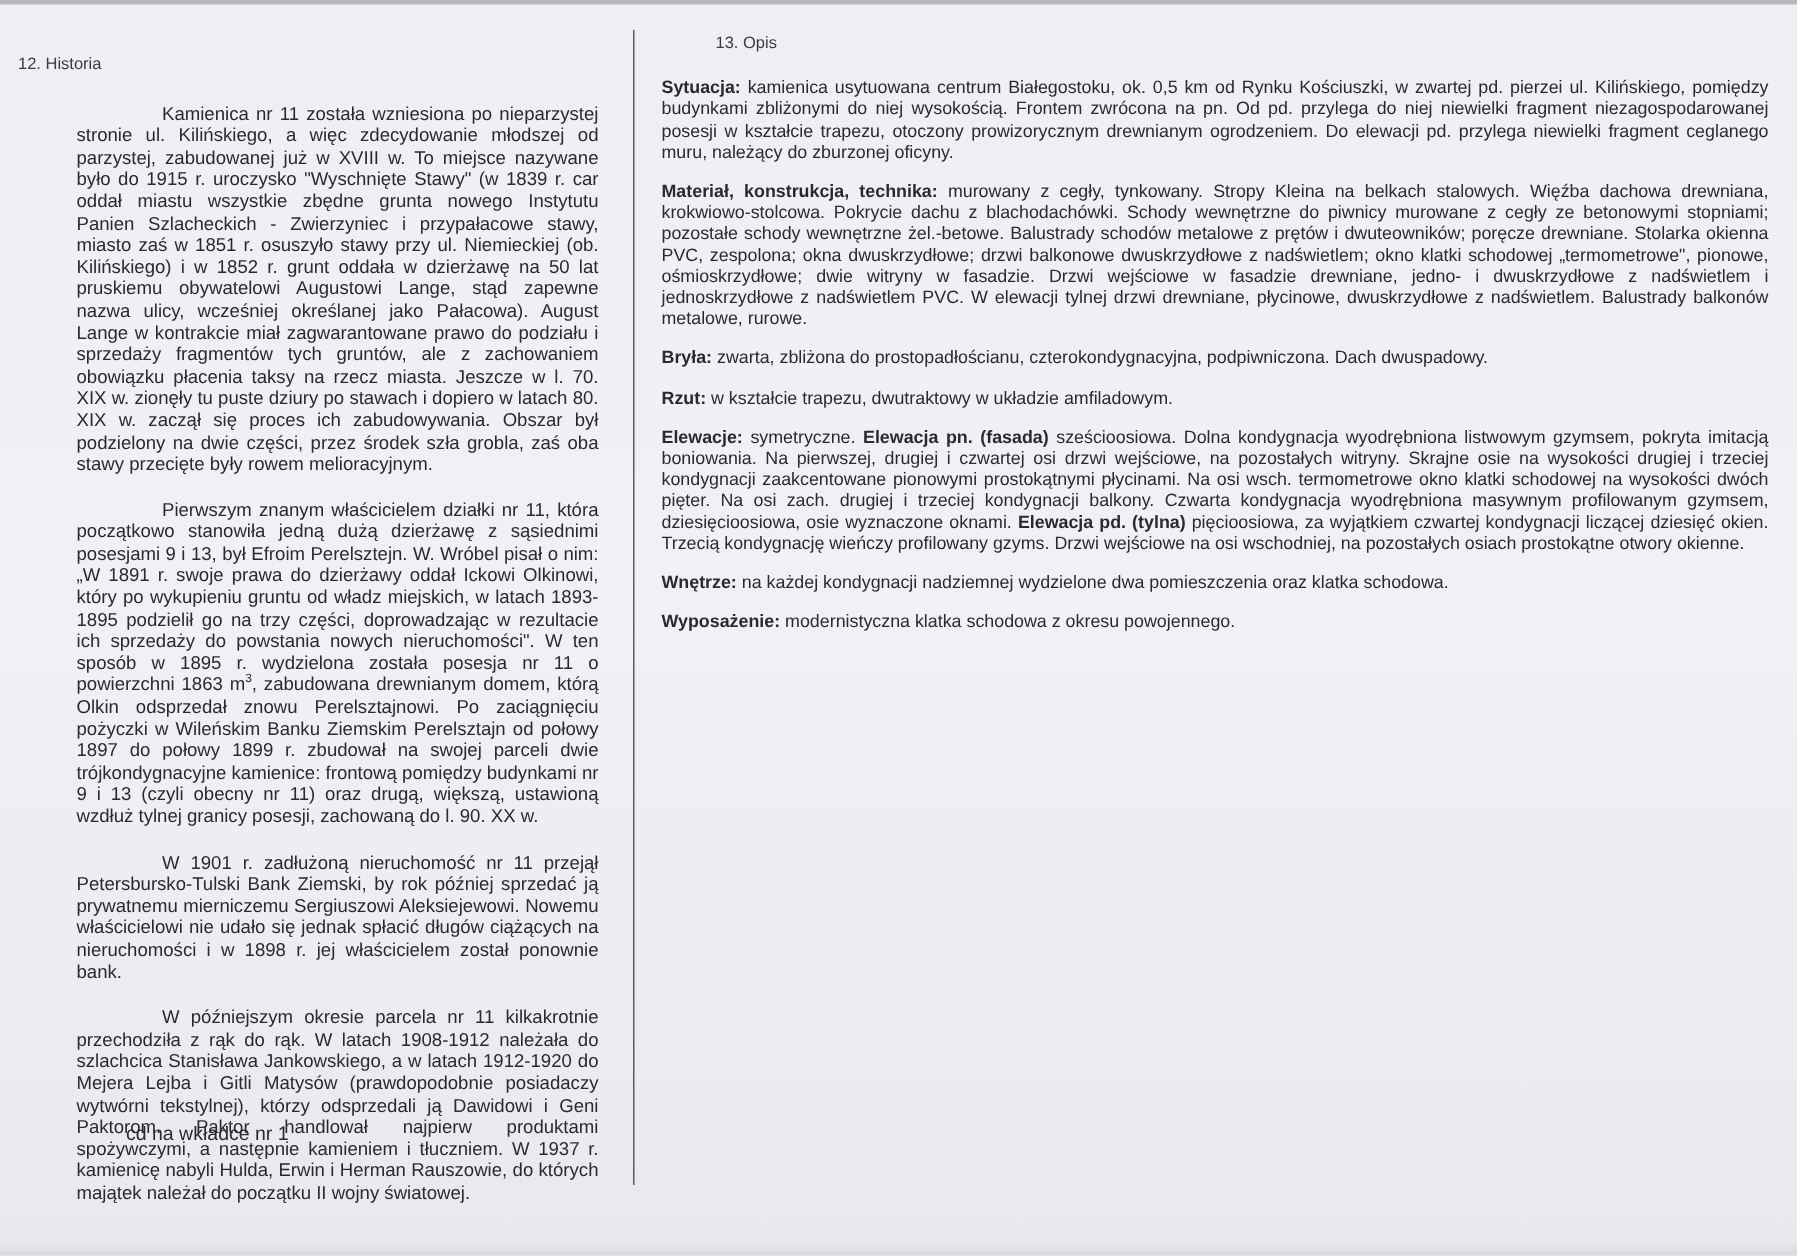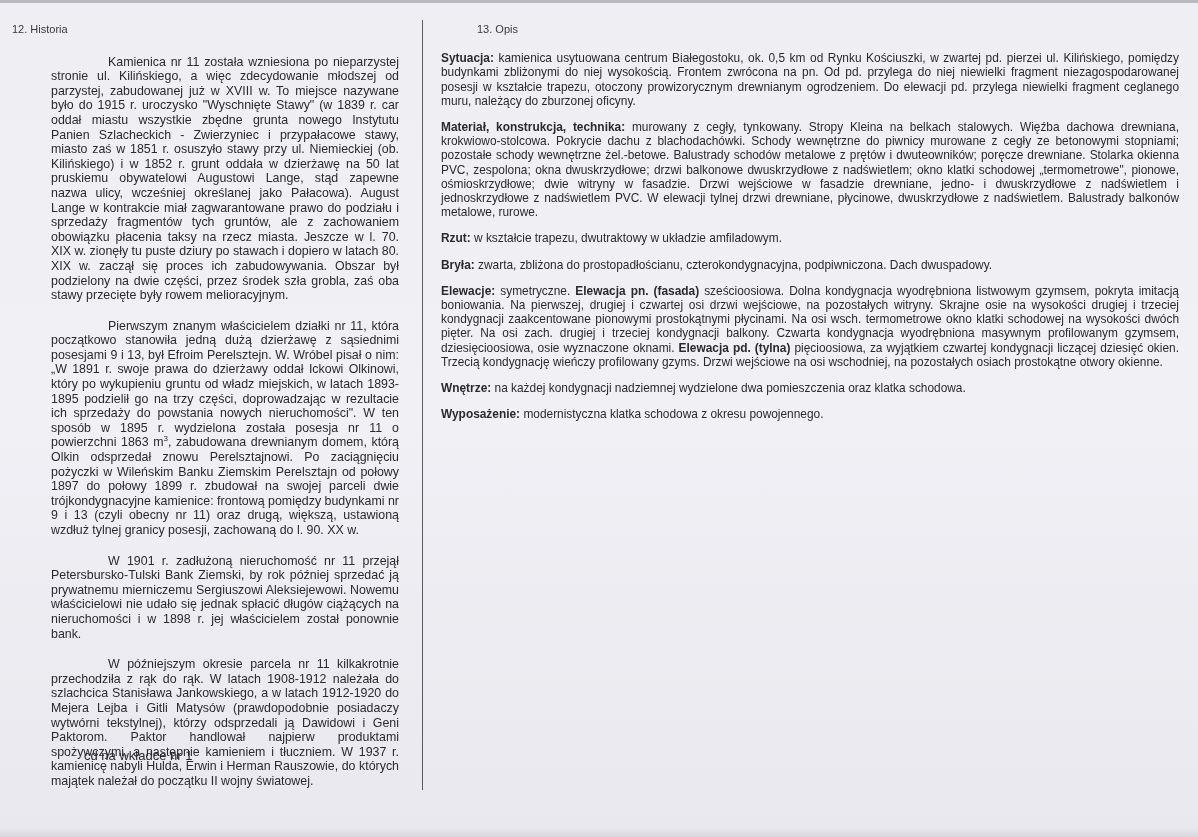--- a/index.html
+++ b/index.html
@@ -15,21 +15,21 @@
     background: linear-gradient(180deg, #efeef3 0%, #f1f0f5 50%, #e9e8ee 100%);
   }
   .topedge { position:absolute; left:0; top:0; width:1198px; height:3px; background:#b9b8bf; }
   .bottomedge { position:absolute; left:0; bottom:0; width:1198px; height:10px;
     background: linear-gradient(180deg, rgba(0,0,0,0) 0%, #d9d8df 100%); }
   .divider {
     position: absolute; left: 422px; top: 20px; width: 1px; height: 770px;
     background: #5a5a60;
   }
   .left-col {
-    position: absolute; left: 35px; top: 22px; width: 380px;
+    position: absolute; left: 35px; top: 36px; width: 380px;
     font-size: 12.4px; line-height: 14.6px;
   }
   .right-col {
     position: absolute; left: 429px; top: 22px; width: 762px;
     font-size: 11.9px; line-height: 14.2px;
   }
   .section-heading {
     font-size: 11px; margin: 0 0 15px 0; font-weight: normal; color:#3a3a3e;
   }
   .left-col .section-heading { margin-left: -23px; margin-bottom: 18px; }
@@ -60,21 +60,21 @@
   </section>
 
   <div class="continuation">cd na wkładce nr 1</div>
 
   <div class="divider"></div>
 
   <section class="right-col">
     <div class="section-heading">13. Opis</div>
     <p class="entry"><b>Sytuacja:</b><span> kamienica usytuowana centrum Białegostoku, ok. 0,5 km od Rynku Kościuszki, w zwartej pd. pierzei ul. Kilińskiego, pomiędzy budynkami zbliżonymi do niej wysokością. Frontem zwrócona na pn. Od pd. przylega do niej niewielki fragment niezagospodarowanej posesji w kształcie trapezu, otoczony prowizorycznym drewnianym ogrodzeniem. Do elewacji pd. przylega niewielki fragment ceglanego muru, należący do zburzonej oficyny.</span></p>
     <p class="entry"><b>Materiał, konstrukcja, technika:</b><span> murowany z cegły, tynkowany. Stropy Kleina na belkach stalowych. Więźba dachowa drewniana, krokwiowo-stolcowa. Pokrycie dachu z blachodachówki. Schody wewnętrzne do piwnicy murowane z cegły ze betonowymi stopniami; pozostałe schody wewnętrzne żel.-betowe. Balustrady schodów metalowe z prętów i dwuteowników; poręcze drewniane. Stolarka okienna PVC, zespolona; okna dwuskrzydłowe; drzwi balkonowe dwuskrzydłowe z nadświetlem; okno klatki schodowej „termometrowe", pionowe, ośmioskrzydłowe; dwie witryny w fasadzie. Drzwi wejściowe w fasadzie drewniane, jedno- i dwuskrzydłowe z nadświetlem i jednoskrzydłowe z nadświetlem PVC. W elewacji tylnej drzwi drewniane, płycinowe, dwuskrzydłowe z nadświetlem. Balustrady balkonów metalowe, rurowe.</span></p>
+    <p class="entry"><b>Bryła:</b><span> zwarta, zbliżona do prostopadłościanu, czterokondygnacyjna, podpiwniczona. Dach dwuspadowy.</span></p>
     <p class="entry"><b>Rzut:</b><span> w kształcie trapezu, dwutraktowy w układzie amfiladowym.</span></p>
-    <p class="entry"><b>Bryła:</b><span> zwarta, zbliżona do prostopadłościanu, czterokondygnacyjna, podpiwniczona. Dach dwuspadowy.</span></p>
     <p class="entry"><b>Elewacje:</b><span> symetryczne. </span><b>Elewacja pn. (fasada)</b><span> sześcioosiowa. Dolna kondygnacja wyodrębniona listwowym gzymsem, pokryta imitacją boniowania. Na pierwszej, drugiej i czwartej osi drzwi wejściowe, na pozostałych witryny. Skrajne osie na wysokości drugiej i trzeciej kondygnacji zaakcentowane pionowymi prostokątnymi płycinami. Na osi wsch. termometrowe okno klatki schodowej na wysokości dwóch pięter. Na osi zach. drugiej i trzeciej kondygnacji balkony. Czwarta kondygnacja wyodrębniona masywnym profilowanym gzymsem, dziesięcioosiowa, osie wyznaczone oknami. </span><b>Elewacja pd. (tylna)</b><span> pięcioosiowa, za wyjątkiem czwartej kondygnacji liczącej dziesięć okien. Trzecią kondygnację wieńczy profilowany gzyms. Drzwi wejściowe na osi wschodniej, na pozostałych osiach prostokątne otwory okienne.</span></p>
     <p class="entry"><b>Wnętrze:</b><span> na każdej kondygnacji nadziemnej wydzielone dwa pomieszczenia oraz klatka schodowa.</span></p>
     <p class="entry"><b>Wyposażenie:</b><span> modernistyczna klatka schodowa z okresu powojennego.</span></p>
   </section>
 
   <div class="bottomedge"></div>
 </div>
 
 </body></html>

